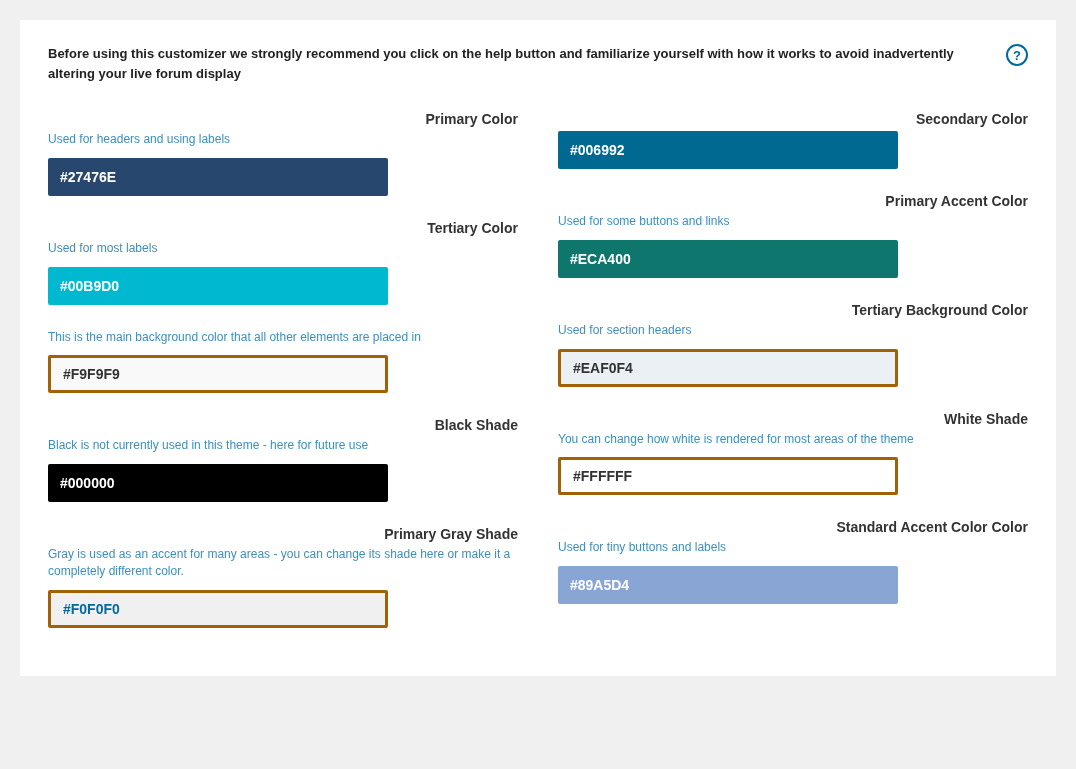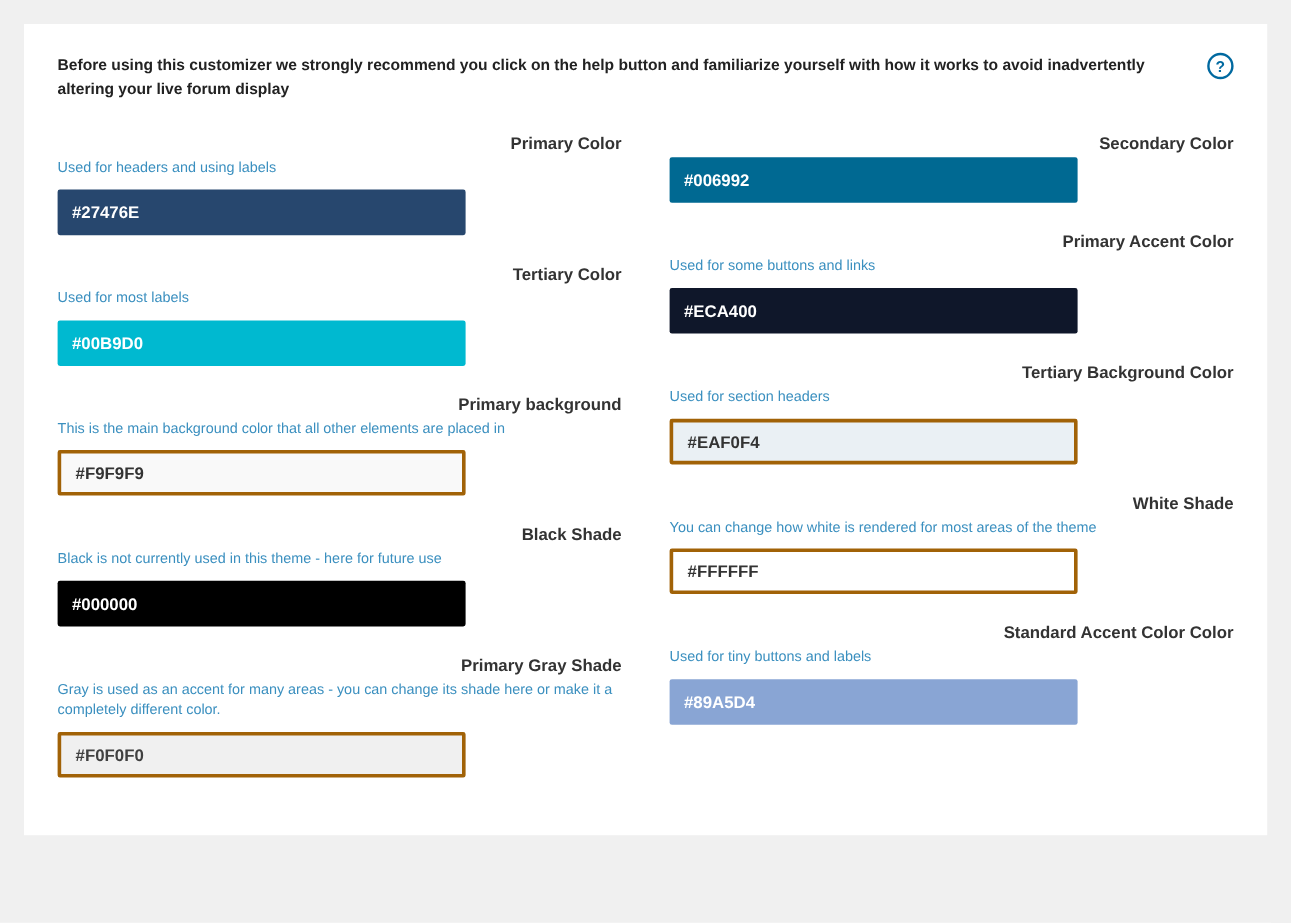--- a/index.html
+++ b/index.html
@@ -103,44 +103,43 @@
           <div class="color-title">Primary Color</div>
           <div class="color-desc">Used for headers and using labels</div>
           <div class="color-swatch" style="background-color: rgb(39, 71, 110);">#27476E</div>
         </div>
         <div class="color-section">
           <div class="color-title">Tertiary Color</div>
           <div class="color-desc">Used for most labels</div>
           <div class="color-swatch" style="background-color: rgb(0, 185, 208);">#00B9D0</div>
         </div>
         <div class="color-section">
-          <div class="color-title">Primary background</div>
           <div class="color-desc">This is the main background color that all other elements are placed in</div>
           <div class="color-swatch light-text" style="background-color: rgb(249, 249, 249); color: rgb(51, 51, 51);">#F9F9F9</div>
         </div>
         <div class="color-section">
           <div class="color-title">Black Shade</div>
           <div class="color-desc">Black is not currently used in this theme - here for future use</div>
           <div class="color-swatch" style="background-color: rgb(0, 0, 0);">#000000</div>
         </div>
         <div class="color-section">
           <div class="color-title">Primary Gray Shade</div>
           <div class="color-desc">Gray is used as an accent for many areas - you can change its shade here or make it a completely different color.</div>
-          <div class="color-swatch light-text" style="background-color: rgb(240, 240, 240); color: #404040;">#F0F0F0</div>
+          <div class="color-swatch light-text" style="background-color: rgb(240, 240, 240); color: #0369a1;">#F0F0F0</div>
         </div>
       </div>
       <div>
         <div class="color-section">
           <div class="color-title">Secondary Color</div>
           <div class="color-swatch" style="background-color: rgb(0, 105, 146);">#006992</div>
         </div>
         <div class="color-section">
           <div class="color-title">Primary Accent Color</div>
           <div class="color-desc">Used for some buttons and links</div>
-          <div class="color-swatch" style="background-color: #0f172a;">#ECA400</div>
+          <div class="color-swatch" style="background-color: #0f766e;">#ECA400</div>
         </div>
         <div class="color-section">
           <div class="color-title">Tertiary Background Color</div>
           <div class="color-desc">Used for section headers</div>
           <div class="color-swatch light-text" style="background-color: rgb(234, 240, 244); color: rgb(51, 51, 51);">#EAF0F4</div>
         </div>
         <div class="color-section">
           <div class="color-title">White Shade</div>
           <div class="color-desc">You can change how white is rendered for most areas of the theme</div>
           <div class="color-swatch light-text" style="background-color: rgb(255, 255, 255); color: rgb(51, 51, 51);">#FFFFFF</div>

